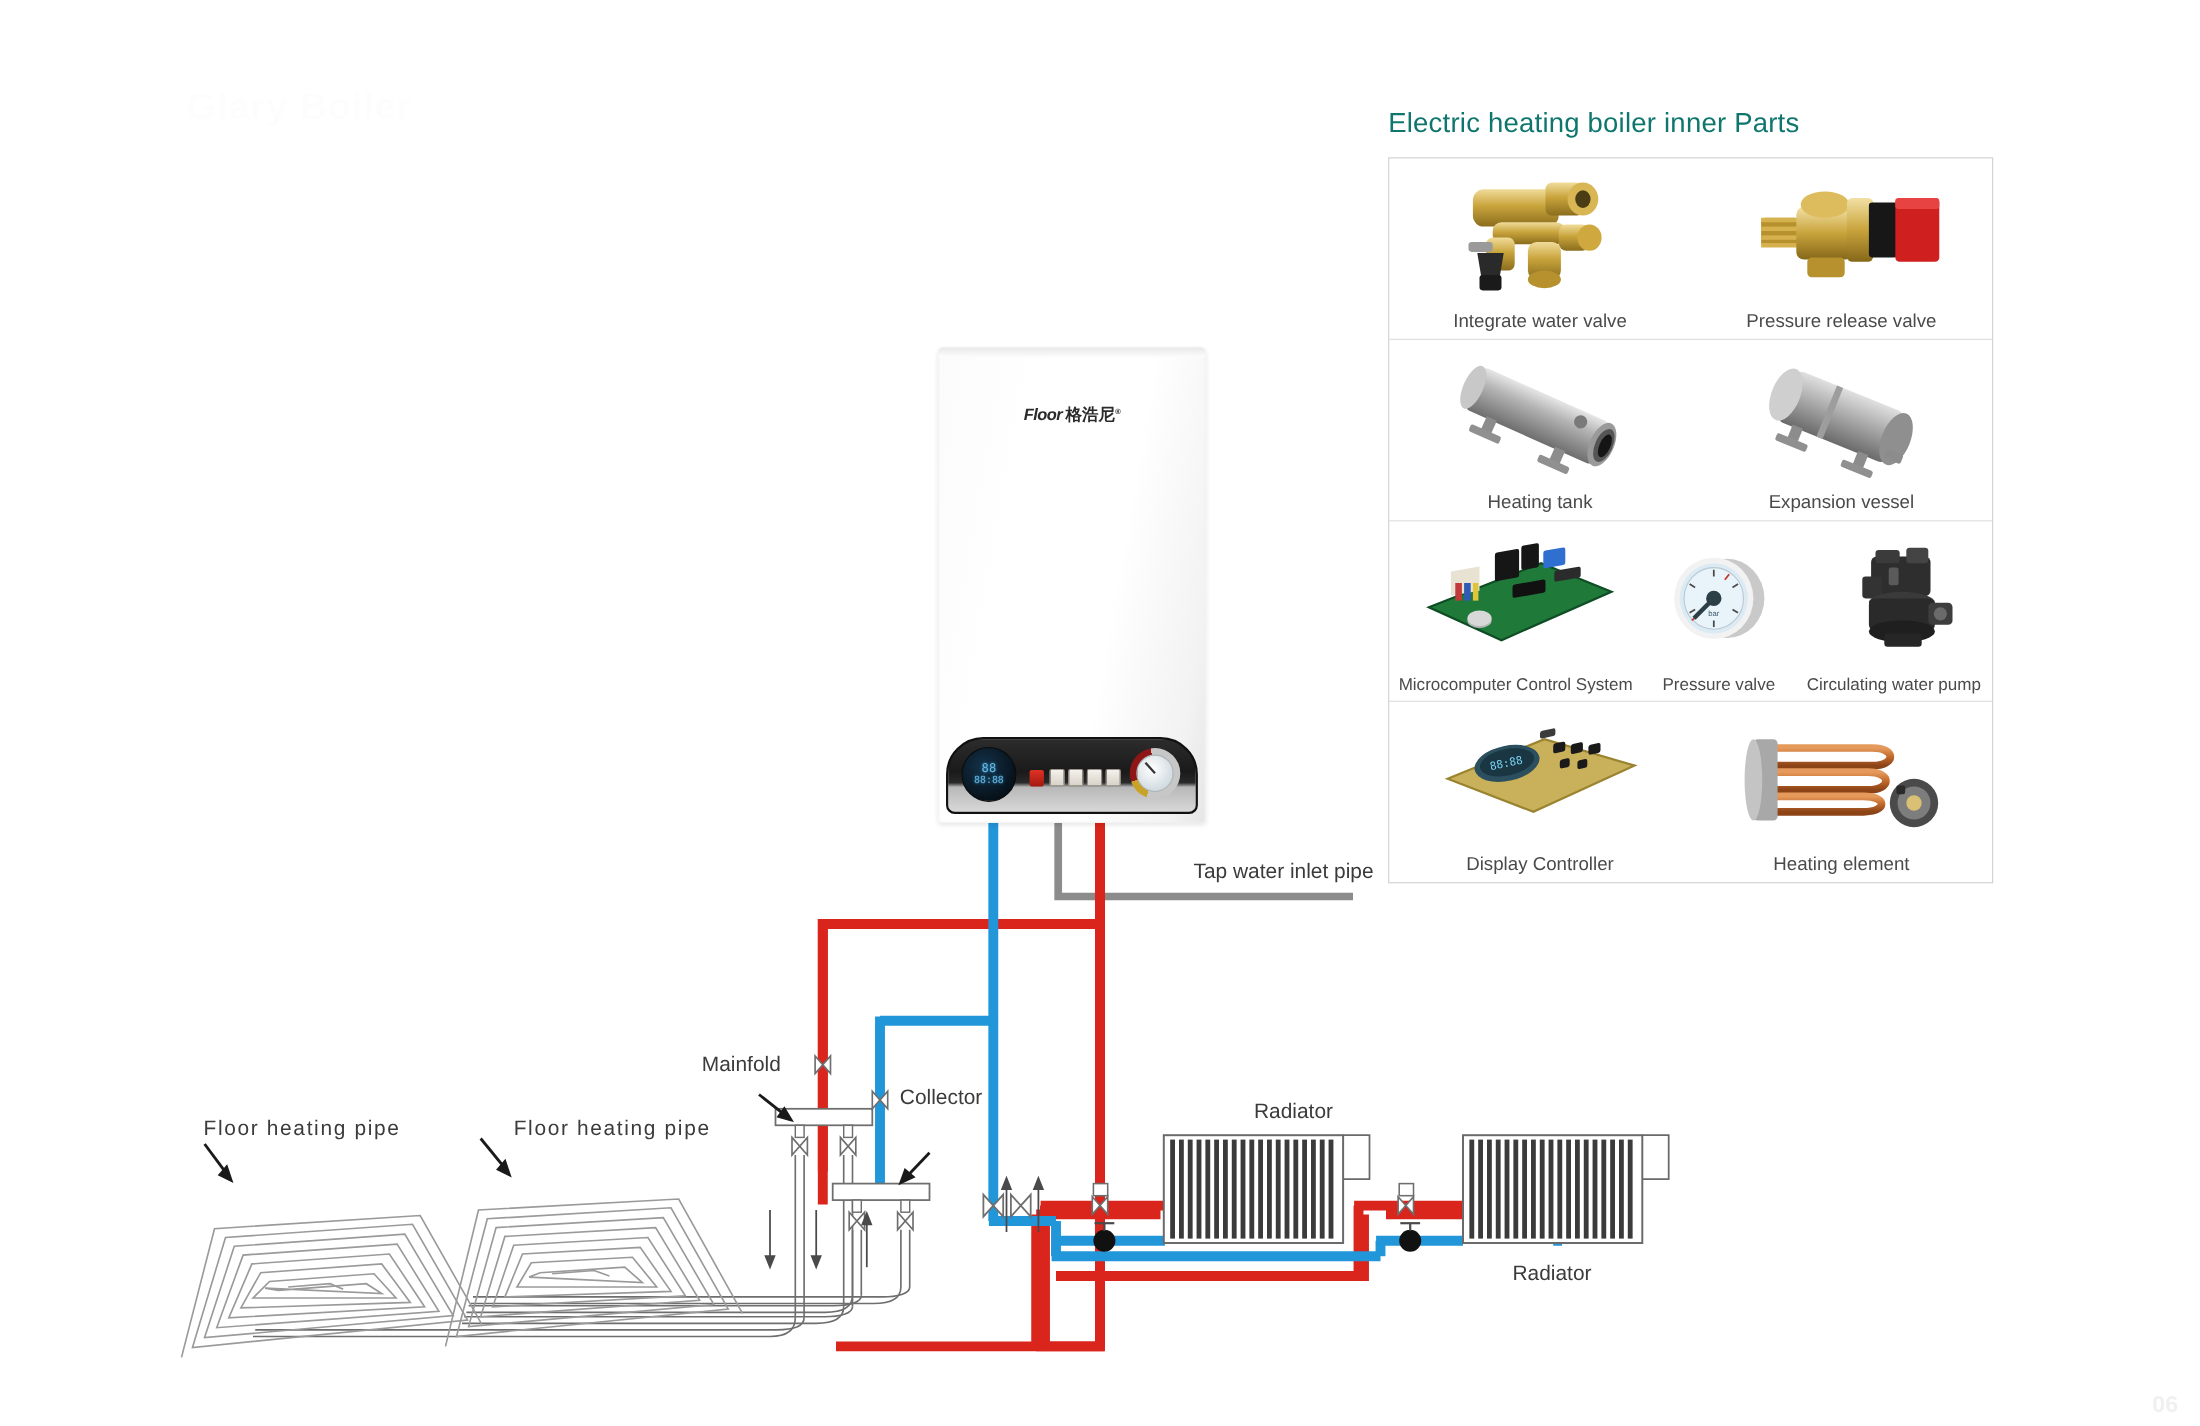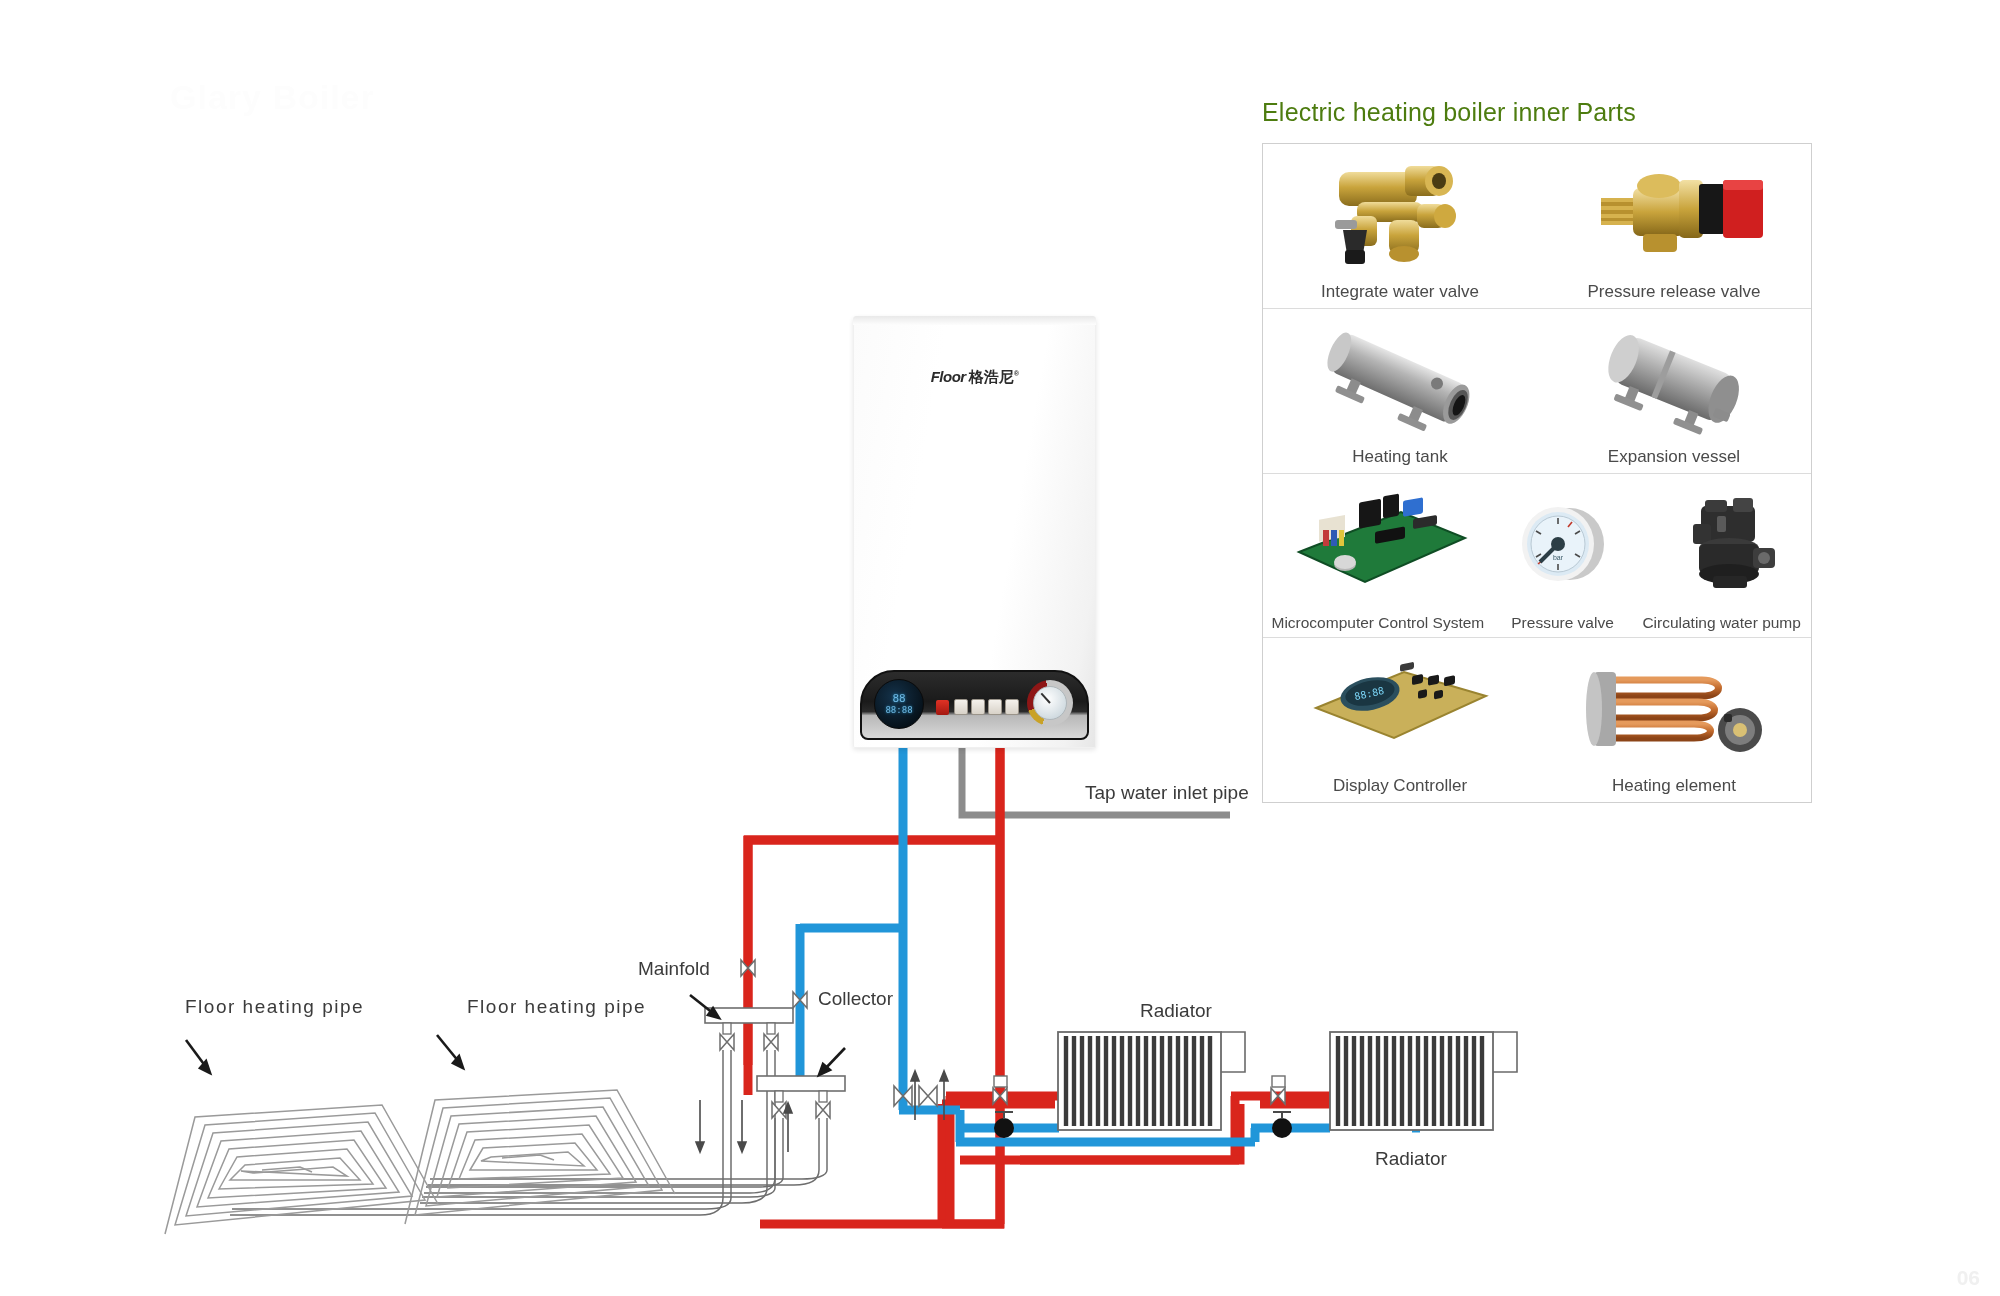--- a/index.html
+++ b/index.html
@@ -55,21 +55,21 @@
     width: 550px; height: 660px;
     border: 1px solid #cfcfcf;
     background: #fff;
     display: flex;
     flex-direction: column;
   }
   .parts-title {
     position: absolute;
     left: 1262px; top: 98px;
     font-size: 25px;
-    color: #4d7c0f;
+    color: #0f766e;
     letter-spacing: 0.2px;
   }
   .parts-row {
     flex: 1 1 0;
     display: flex;
     border-bottom: 1px solid #dcdcdc;
     position: relative;
   }
   .parts-row:last-child { border-bottom: none; }
   .part-cell {
@@ -207,21 +207,21 @@
   
   #wires { position: absolute; inset: 0; }
 
   
   .dlabel {
     position: absolute;
     font-size: 19px;
     color: #3b3b3b;
     white-space: nowrap;
   }
-  .dlabel.sp { letter-spacing: 1.5px; }
+  .dlabel.sp { letter-spacing: 1.5px; margin-top: 20px; }
 </style>
 </head>
 <body>
 
 <div id="stage">
 
   <div class="watermark">Glary Boiler</div>
 
 
   <svg id="wires" width="2000" height="1296" viewBox="0 0 2000 1296">

